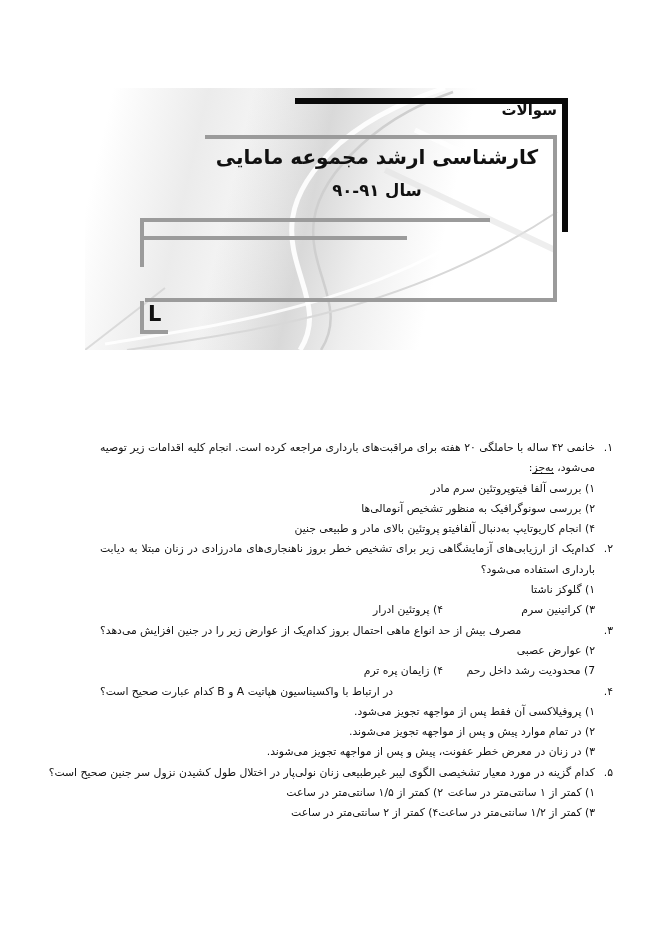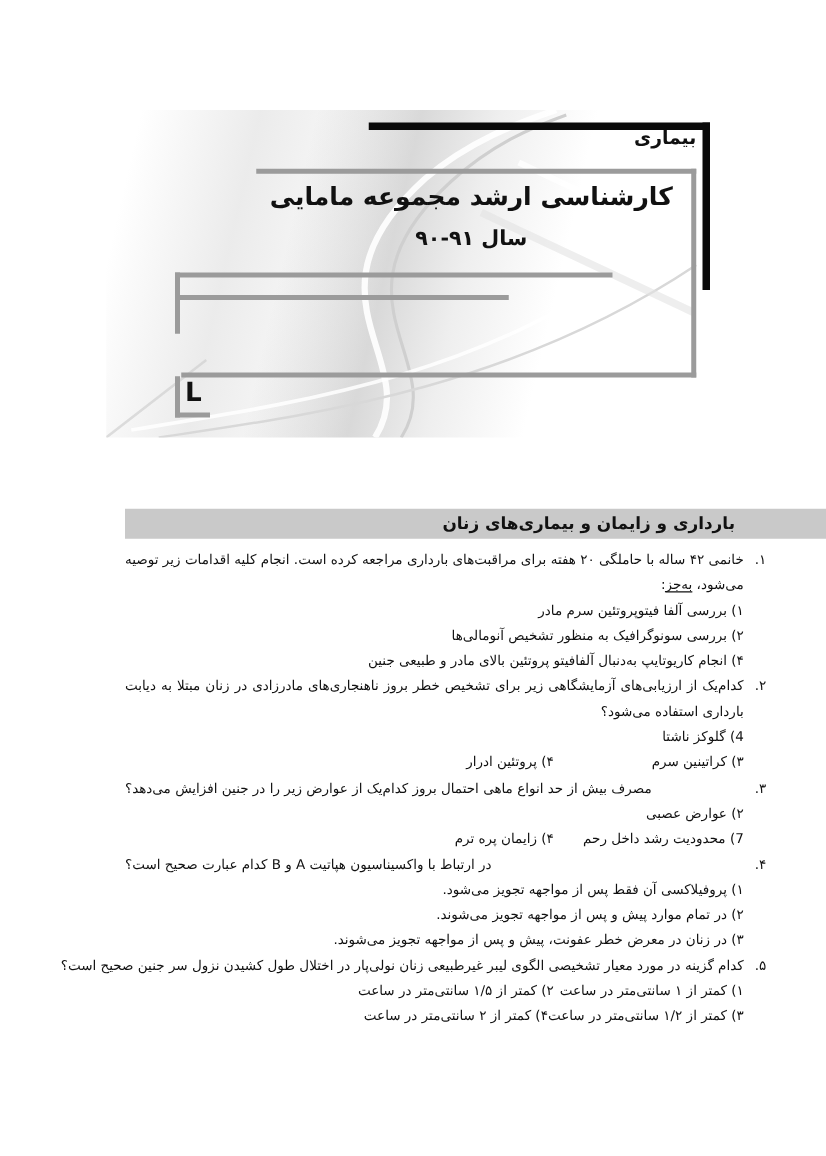--- a/index.html
+++ b/index.html
@@ -57,52 +57,49 @@
     <svg class="swirl" viewBox="0 0 502 262" aria-hidden="true">
       <path d="M215,262 C255,200 150,150 255,55 C290,25 330,10 360,0" stroke="#ffffff" stroke-width="5" fill="none" opacity="0.9"></path>
       <path d="M236,262 C276,200 172,152 276,57 C308,28 340,14 368,4" stroke="#cfcfcf" stroke-width="2.5" fill="none"></path>
       <path d="M20,256 C140,236 300,216 430,116" stroke="#ffffff" stroke-width="3" fill="none" opacity="0.85"></path>
       <path d="M42,262 C162,244 322,224 472,124" stroke="#d8d8d8" stroke-width="2" fill="none"></path>
       <path d="M300,82 L470,162" stroke="#e3e3e3" stroke-width="6" opacity="0.6"></path>
       <path d="M330,42 L500,122" stroke="#ffffff" stroke-width="5" opacity="0.8"></path>
       <path d="M0,262 L80,200" stroke="#d0d0d0" stroke-width="2" opacity="0.7"></path>
     </svg>
     <div class="black-corner"></div>
-    <div class="soalat">بیماری</div>
+    <div class="soalat">سوالات</div>
     <div class="gray-frame"></div>
     <div class="gray-bottom"></div>
     <div class="hline1"></div>
     <div class="hline2"></div>
     <div class="vline-left"></div>
     <div class="cornerL-v"></div>
     <div class="cornerL-h"></div>
     <div class="letterL">L</div>
     <div class="art-title">کارشناسی ارشد مجموعه مامایی</div>
     <div class="art-year">سال ۹۱-۹۰</div>
   </div>
 
-  <div class="section-bar">
-    <span>بارداری و زایمان و بیماری‌های زنان</span>
-  </div>
 
   <div class="questions">
 
     <section class="q">
       <span class="qnum">۱.</span>
       <p class="stem lines2"><span>خانمی ۴۲ ساله با حاملگی ۲۰ هفته برای مراقبت‌های بارداری مراجعه کرده است. انجام کلیه اقدامات زیر توصیه می‌شود، </span><span class="u">به‌جز</span><span>:</span></p>
       <div class="opt">۱) بررسی آلفا فیتوپروتئین سرم مادر</div>
       <div class="opt">۲) بررسی سونوگرافیک به منظور تشخیص آنومالی‌ها</div>
       <div class="opt">۴) انجام کاریوتایپ به‌دنبال آلفافیتو پروتئین بالای مادر و طبیعی جنین</div>
     </section>
 
     <section class="q">
       <span class="qnum">۲.</span>
       <p class="stem lines2">کدام‌یک از ارزیابی‌های آزمایشگاهی زیر برای تشخیص خطر بروز ناهنجاری‌های مادرزادی در زنان مبتلا به دیابت بارداری استفاده می‌شود؟</p>
       <div class="optrow">
-        <span class="oA opt">4) گلوکز ناشتا</span>
+        <span class="oA opt">۱) گلوکز ناشتا</span>
       </div>
       <div class="optrow">
         <span class="oA opt">۳) کراتینین سرم</span>
         <span class="oB opt">۴) پروتئین ادرار</span>
       </div>
     </section>
 
     <section class="q">
       <span class="qnum">۳.</span>
       <p class="stem lines1">مصرف بیش از حد انواع ماهی احتمال بروز کدام‌یک از عوارض زیر را در جنین افزایش می‌دهد؟</p>

